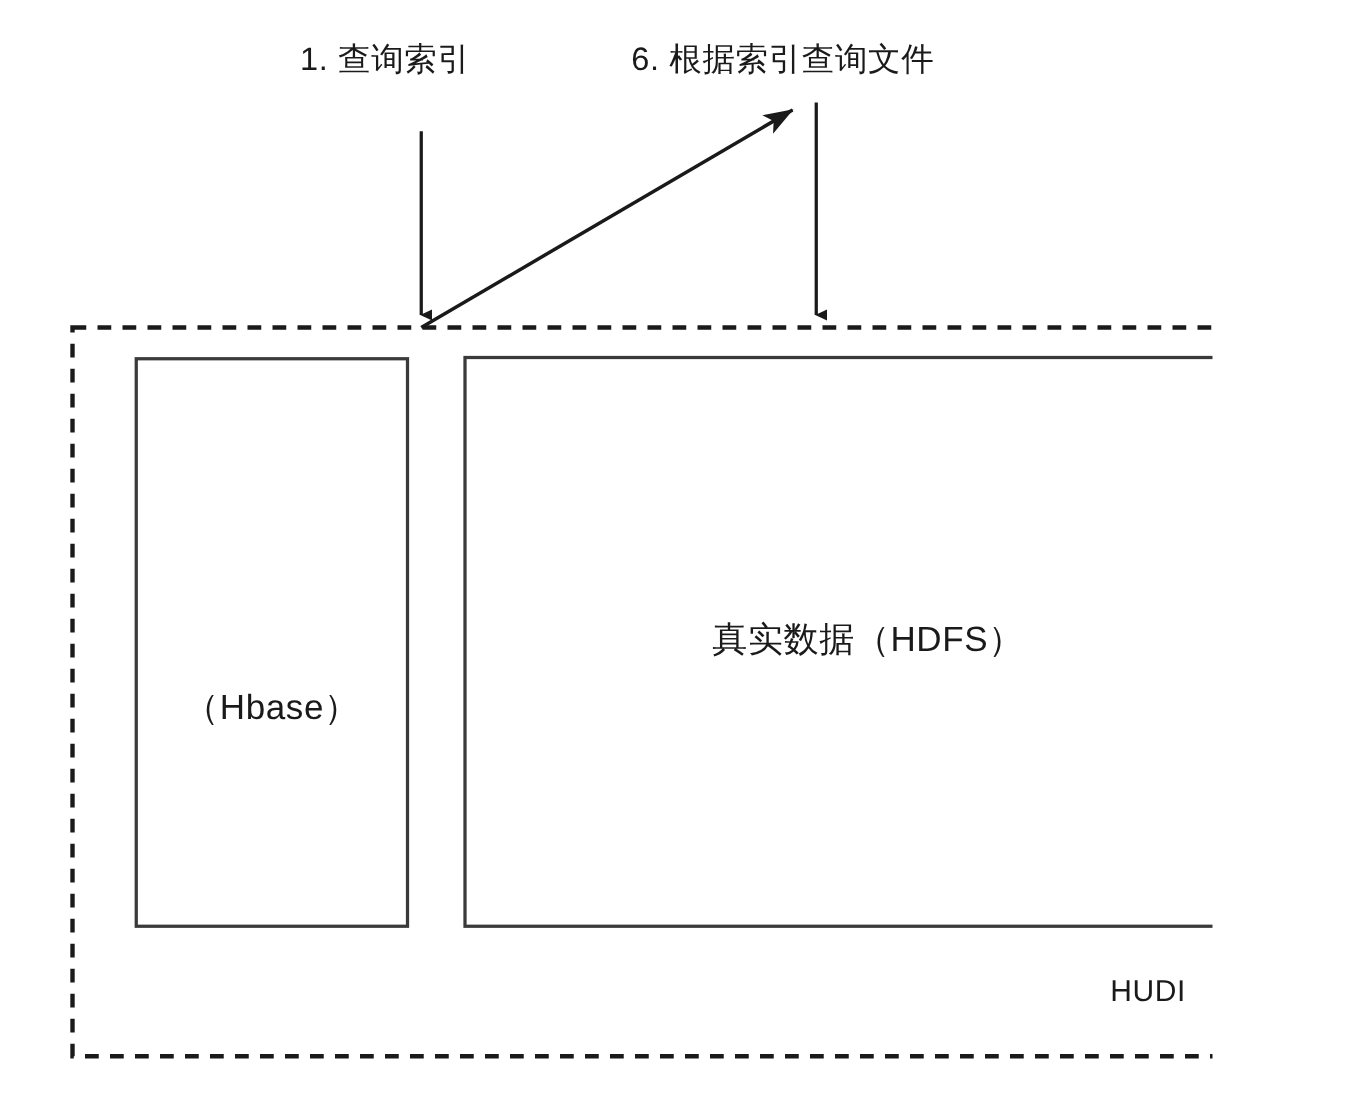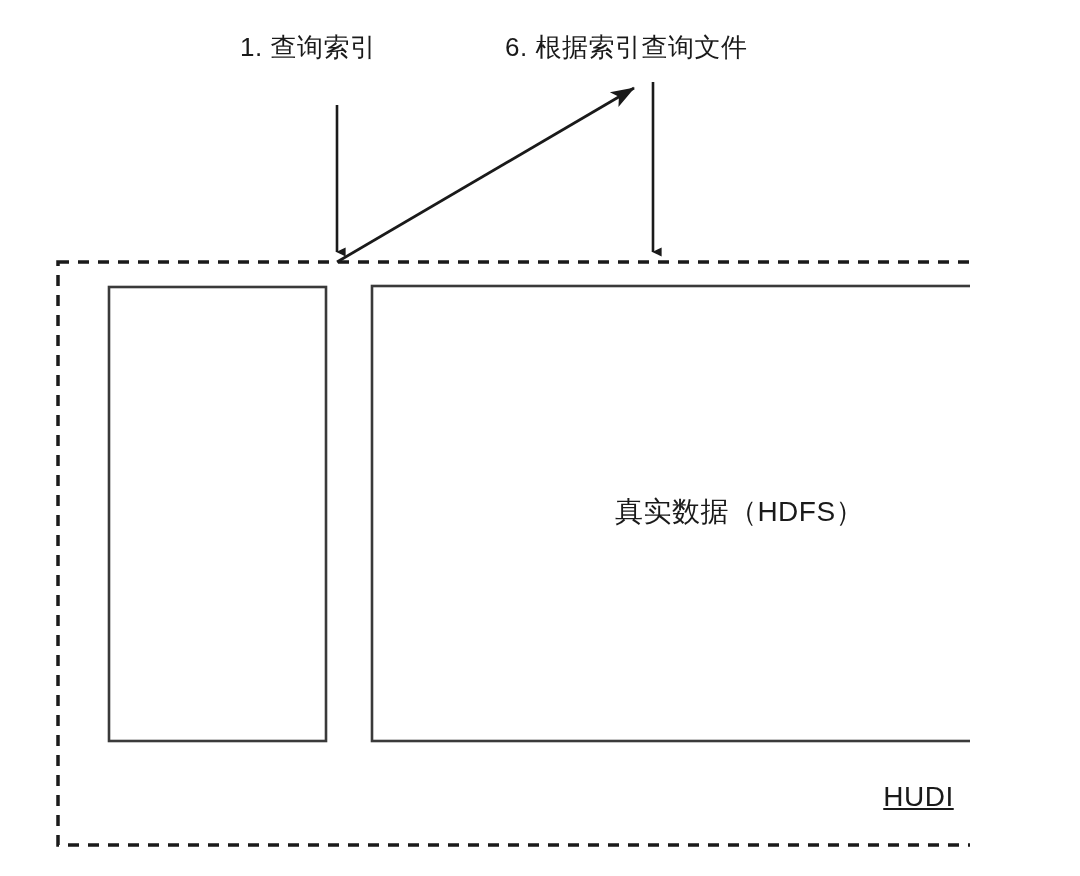--- a/index.html
+++ b/index.html
@@ -40,39 +40,37 @@
     top: 31px;
   }
   #step-label-2 {
     left: 505px;
     top: 31px;
   }
   .box-label {
     font-size: 28px;
     text-align: center;
     letter-spacing: 0.5px;
-    margin-left: 45px;
   }
   #index-box-label {
     left: 109px;
     top: 478px;
     width: 217px;
   }
   #data-box-label {
     left: 372px;
     top: 494px;
     width: 645px;
   }
   #container-label {
     left: 852px;
     top: 779px;
     width: 133px;
-    font-size: 28px;
+    font-size: 24px;
     text-align: center;
-    text-decoration: underline;
   }
   .box-label-line {
     display: block;
   }
 </style>
 </head>
 <body>
 
 <div id="canvas">
 
@@ -97,19 +95,20 @@
     <line x1="337" y1="262" x2="634" y2="88" stroke="#1a1a1a" stroke-width="2.8" marker-end="url(#arrowhead-diag)"></line>
 
     <line x1="653" y1="82" x2="653" y2="252" stroke="#1a1a1a" stroke-width="2.6" marker-end="url(#arrowhead-down)"></line>
   </svg>
 
   <div class="overlay-text step-label" id="step-label-1">1. 查询索引</div>
 
   <div class="overlay-text step-label" id="step-label-2">6. 根据索引查询文件</div>
 
   <div class="overlay-text box-label" id="index-box-label">
+    <span class="box-label-line">（Hbase）</span>
   </div>
 
   <div class="overlay-text box-label" id="data-box-label">真实数据（HDFS）</div>
 
   <div class="overlay-text" id="container-label">HUDI</div>
 
 </div>
 
 </body></html>

